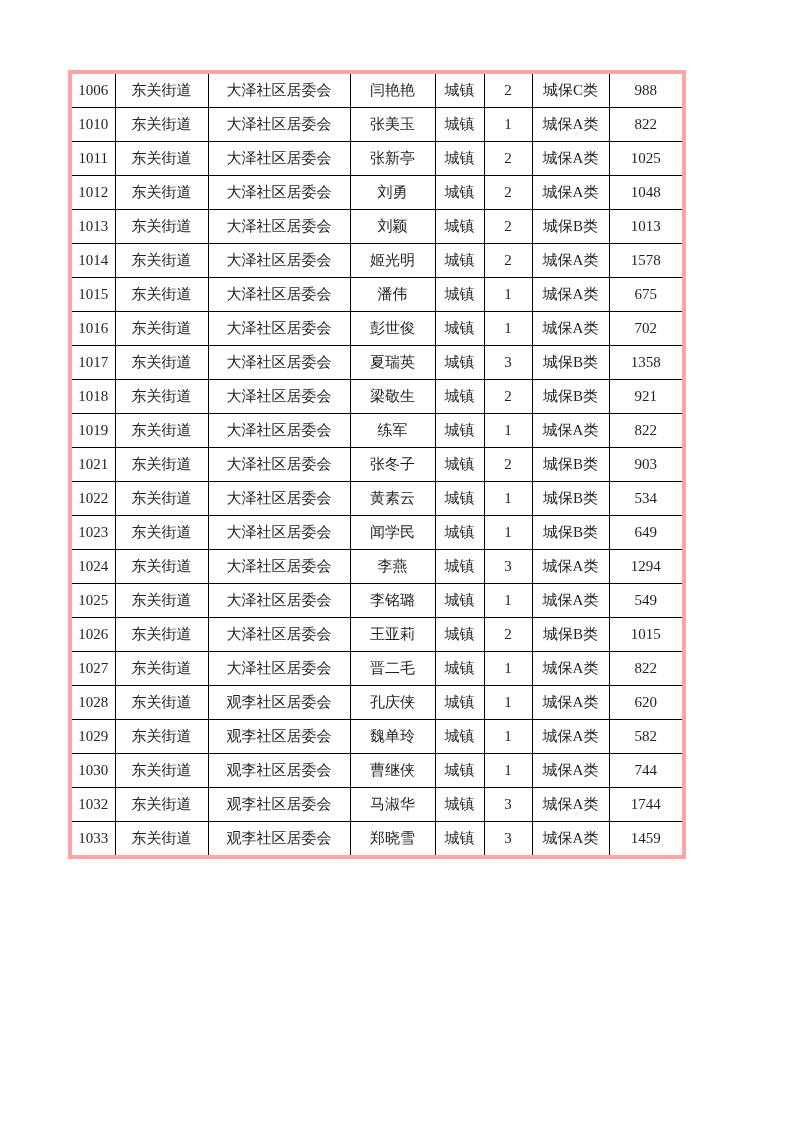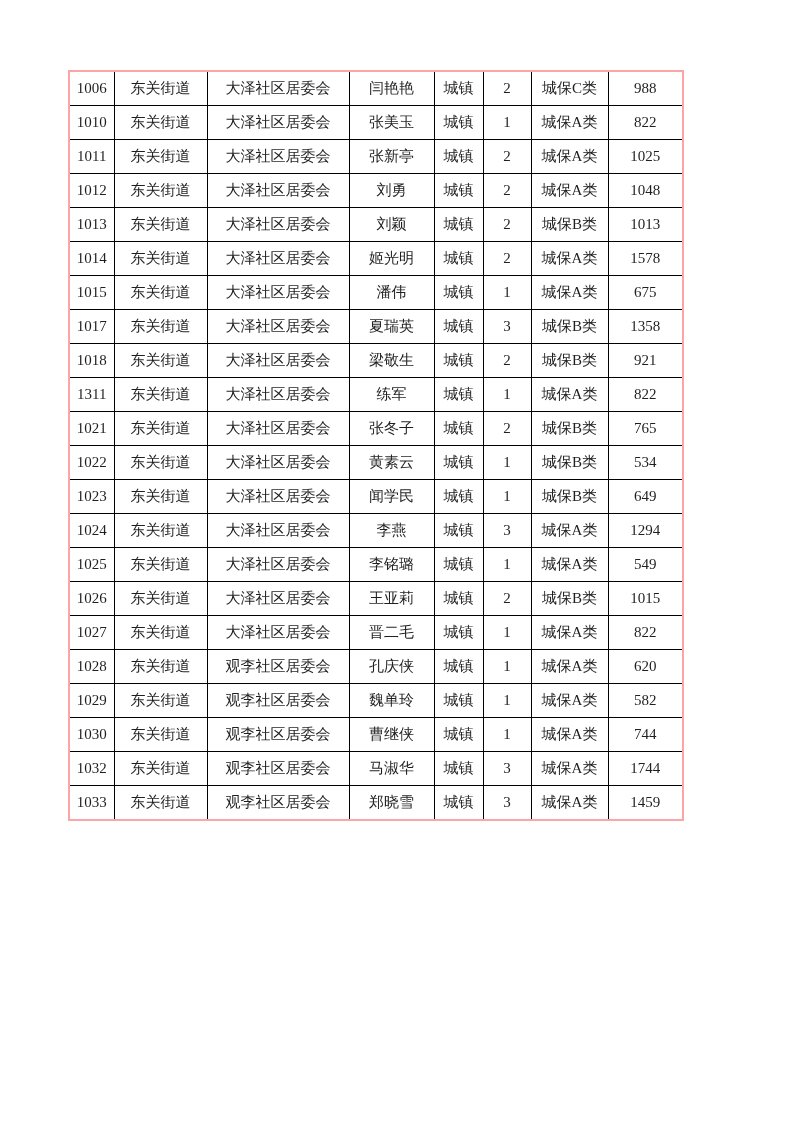--- a/index.html
+++ b/index.html
@@ -19,21 +19,21 @@
     inset: 0;
     background: #ffffff;
   }
   table.data-table {
     position: absolute;
     left: 68px;
     top: 70px;
     width: 614px;
     border-collapse: collapse;
     table-layout: fixed;
-    border: 2px solid #fca5a5;
+    border: 4px solid #fca5a5;
   }
   table.data-table td {
     border: 1px solid #000000;
     height: 33px;
     padding: 0 2px;
     text-align: center;
     vertical-align: middle;
     font-size: 15px;
     color: #1f1f1f;
     white-space: nowrap;
@@ -120,58 +120,68 @@
           <td>1015</td>
           <td>东关街道</td>
           <td>大泽社区居委会</td>
           <td>潘伟</td>
           <td>城镇</td>
           <td>1</td>
           <td>城保A类</td>
           <td>675</td>
         </tr>
         <tr>
+          <td>1016</td>
+          <td>东关街道</td>
+          <td>大泽社区居委会</td>
+          <td>彭世俊</td>
+          <td>城镇</td>
+          <td>1</td>
+          <td>城保A类</td>
+          <td>702</td>
+        </tr>
+        <tr>
           <td>1017</td>
           <td>东关街道</td>
           <td>大泽社区居委会</td>
           <td>夏瑞英</td>
           <td>城镇</td>
           <td>3</td>
           <td>城保B类</td>
           <td>1358</td>
         </tr>
         <tr>
           <td>1018</td>
           <td>东关街道</td>
           <td>大泽社区居委会</td>
           <td>梁敬生</td>
           <td>城镇</td>
           <td>2</td>
           <td>城保B类</td>
           <td>921</td>
         </tr>
         <tr>
-          <td>1311</td>
+          <td>1019</td>
           <td>东关街道</td>
           <td>大泽社区居委会</td>
           <td>练军</td>
           <td>城镇</td>
           <td>1</td>
           <td>城保A类</td>
           <td>822</td>
         </tr>
         <tr>
           <td>1021</td>
           <td>东关街道</td>
           <td>大泽社区居委会</td>
           <td>张冬子</td>
           <td>城镇</td>
           <td>2</td>
           <td>城保B类</td>
-          <td>765</td>
+          <td>903</td>
         </tr>
         <tr>
           <td>1022</td>
           <td>东关街道</td>
           <td>大泽社区居委会</td>
           <td>黄素云</td>
           <td>城镇</td>
           <td>1</td>
           <td>城保B类</td>
           <td>534</td>

